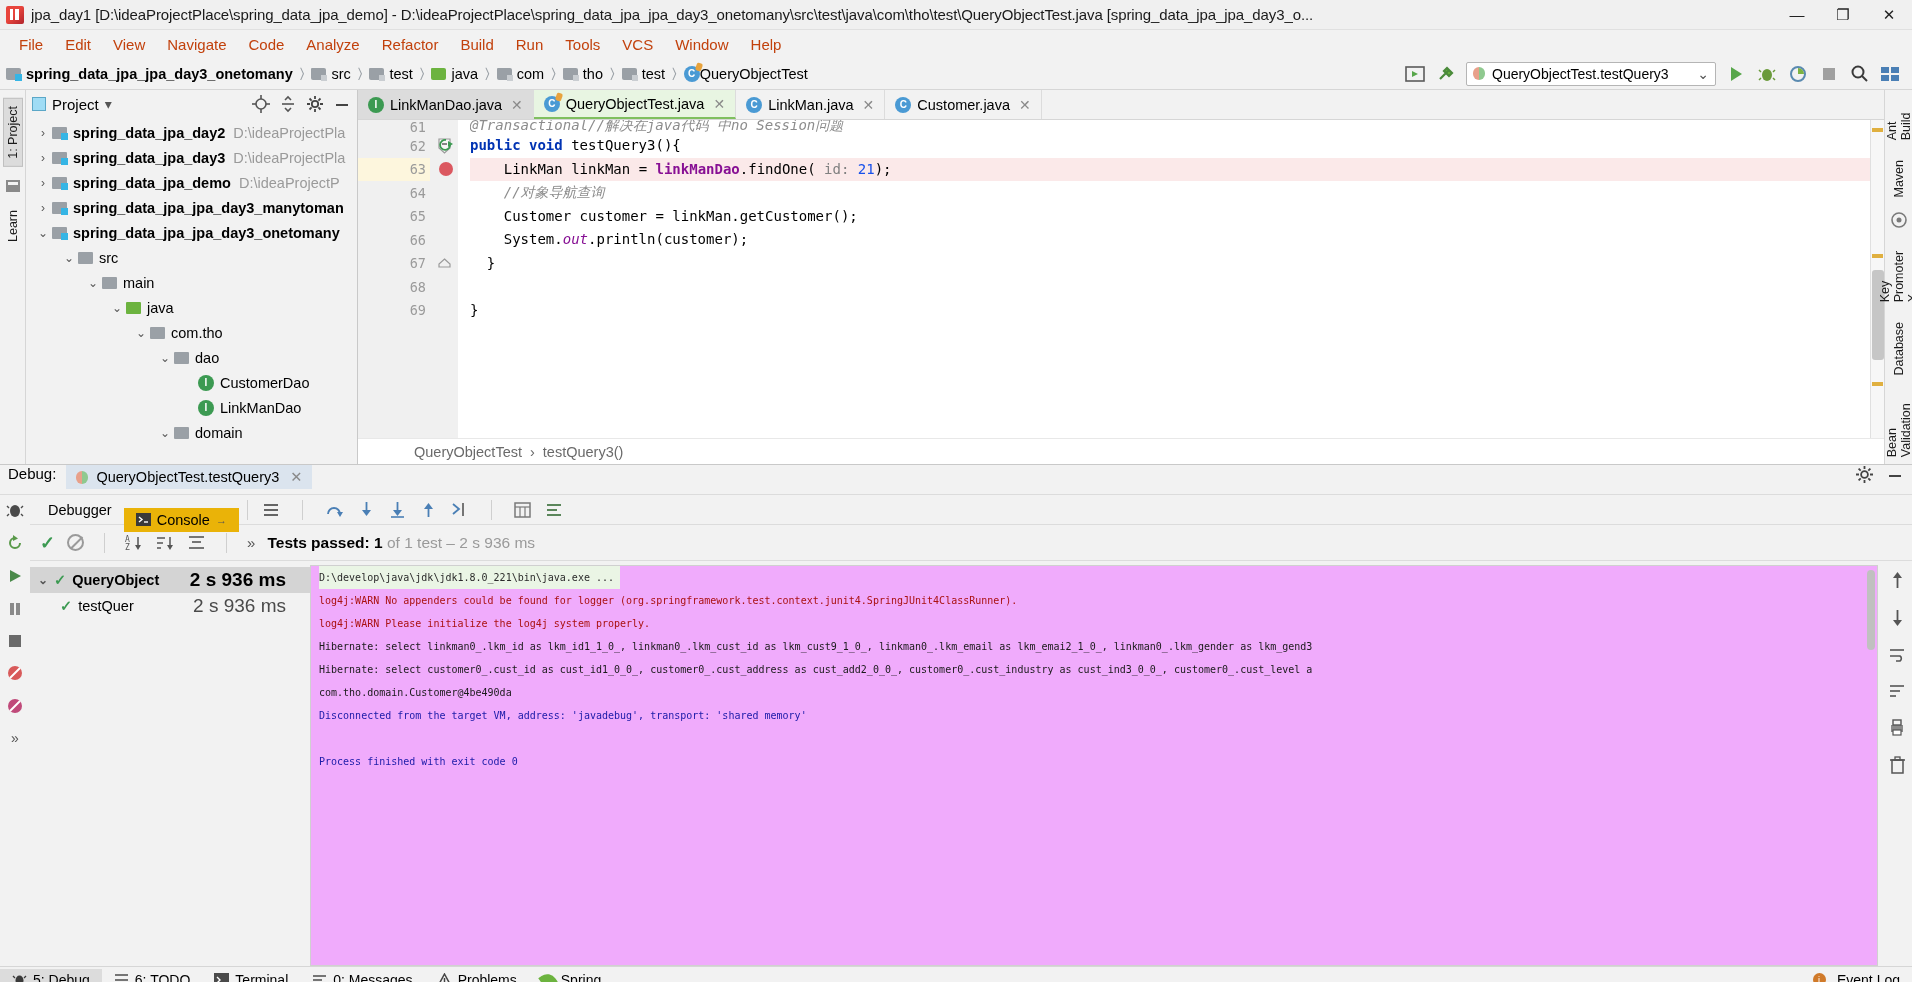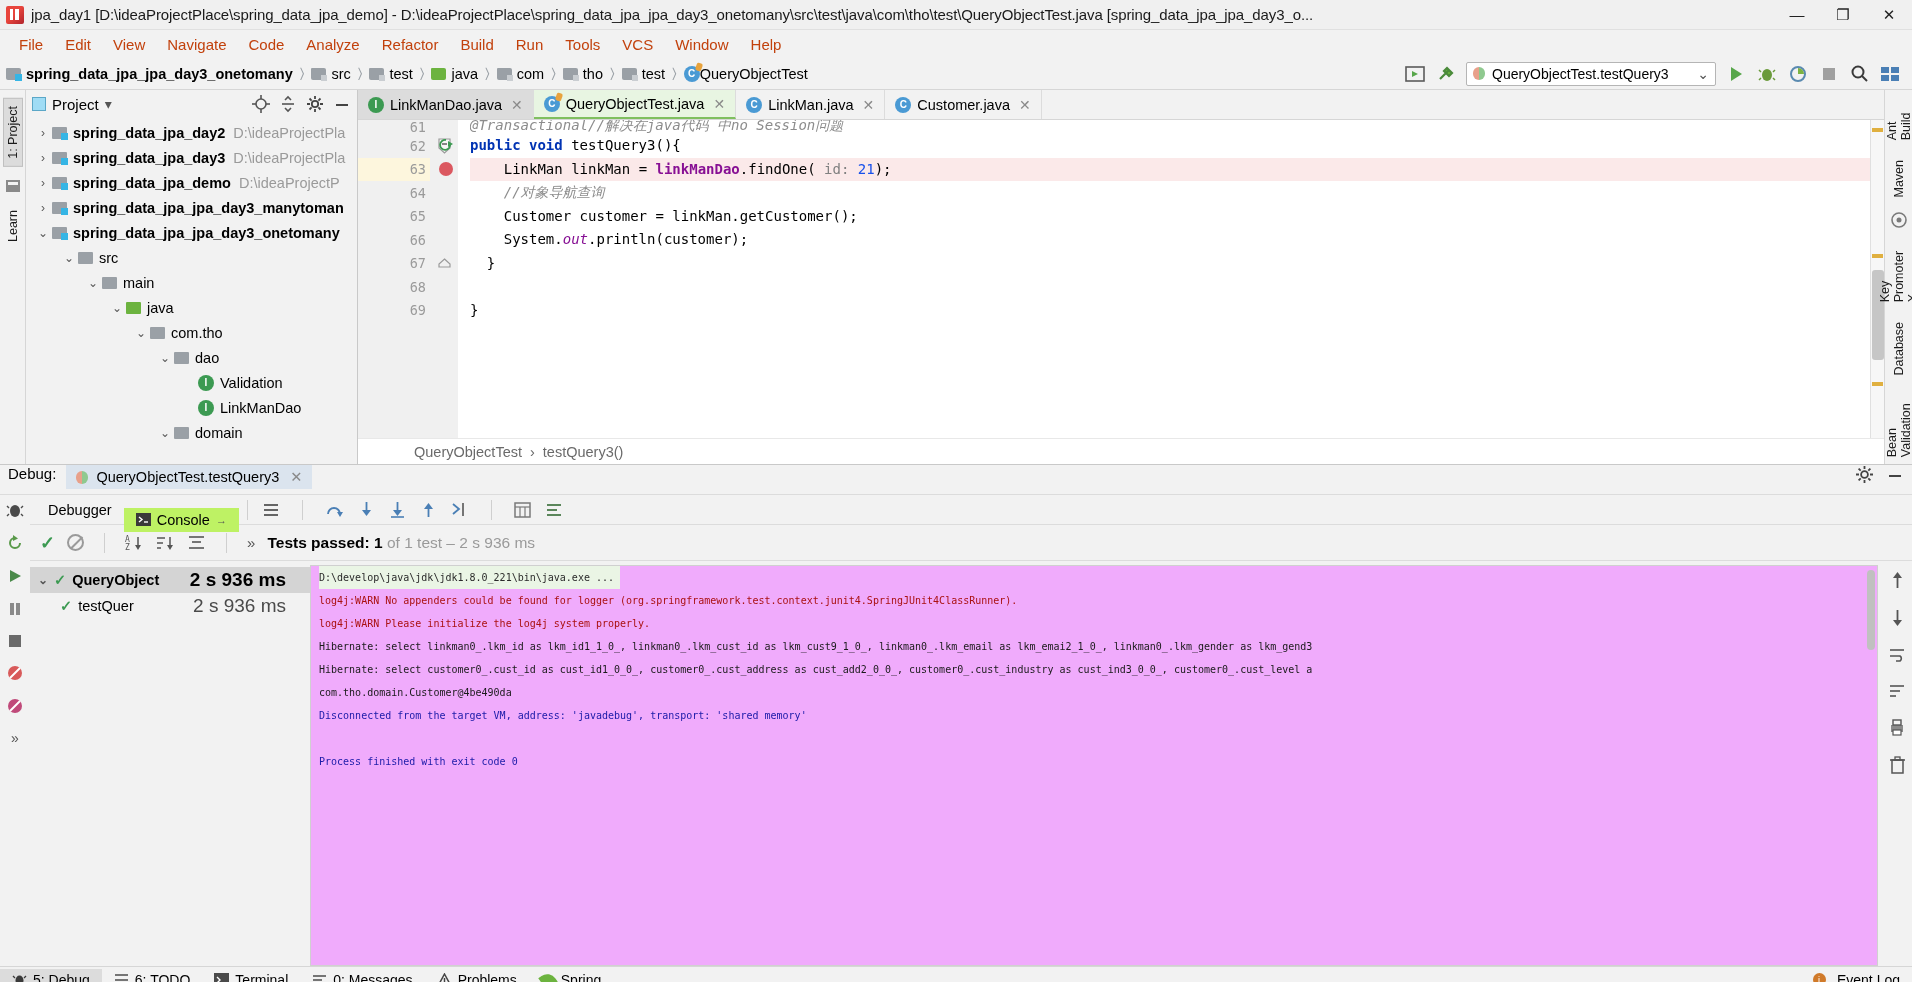--- a/index.html
+++ b/index.html
@@ -139,21 +139,21 @@
   .rcfg-ic .r{ width:6px;height:13px; background:#8fc98f; border-radius:0 7px 7px 0;}
   .dh-right{ margin-left:auto; display:flex; gap:12px; align-items:center; }
 
   .debug-body{ flex:1; display:flex; }
   .dbg-lefticons{ width:30px; display:flex; flex-direction:column; align-items:center;
     padding-top:6px; gap:15px; }
   .dbg-main{ flex:1; display:flex; flex-direction:column; }
   .dbg-tabrow{ height:30px; display:flex; align-items:center; gap:0;
     border-bottom:1px solid #dcdcdc; padding-left:6px; }
   .dbg-tab{ padding:4px 12px; font-size:14.5px; display:flex; align-items:center; gap:6px;}
-  .dbg-tab.active{ background:#bef264;margin-top:20px; }
+  .dbg-tab.active{ background:#eab308;margin-top:20px; }
   .tool-sep{ width:1px; height:20px; background:#cfcfcf; margin:0 8px; }
   .tbar-icons{ display:flex; align-items:center; gap:14px; padding-left:6px; }
 
   .status-row{ height:36px; display:flex; align-items:center; gap:12px; padding-left:10px;
     border-bottom:1px solid #dcdcdc; }
   .chk-ok{ color:#3c9a52; font-size:18px; font-weight:bold; }
   .ban{ width:17px;height:17px;border:2px solid #9a9a9a;border-radius:50%; position:relative;}
   .ban::after{content:"";position:absolute;left:-1px;top:6px;width:17px;height:2px;
     background:#9a9a9a; transform:rotate(-45deg);}
   .passtext{ font-size:15.5px; }
@@ -417,21 +417,21 @@
         <span class="tfolder plain"></span>
         <span>com.tho</span>
       </div>
       <div class="trow" style="padding-left:130px">
         <span class="arrow">⌄</span>
         <span class="tfolder plain"></span>
         <span>dao</span>
       </div>
       <div class="trow" style="padding-left:172px">
         <span class="iface">I</span>
-        <span>Validation</span>
+        <span>CustomerDao</span>
       </div>
       <div class="trow" style="padding-left:172px">
         <span class="iface">I</span>
         <span>LinkManDao</span>
       </div>
       <div class="trow" style="padding-left:130px">
         <span class="arrow">⌄</span>
         <span class="tfolder plain"></span>
         <span>domain</span>
       </div>

